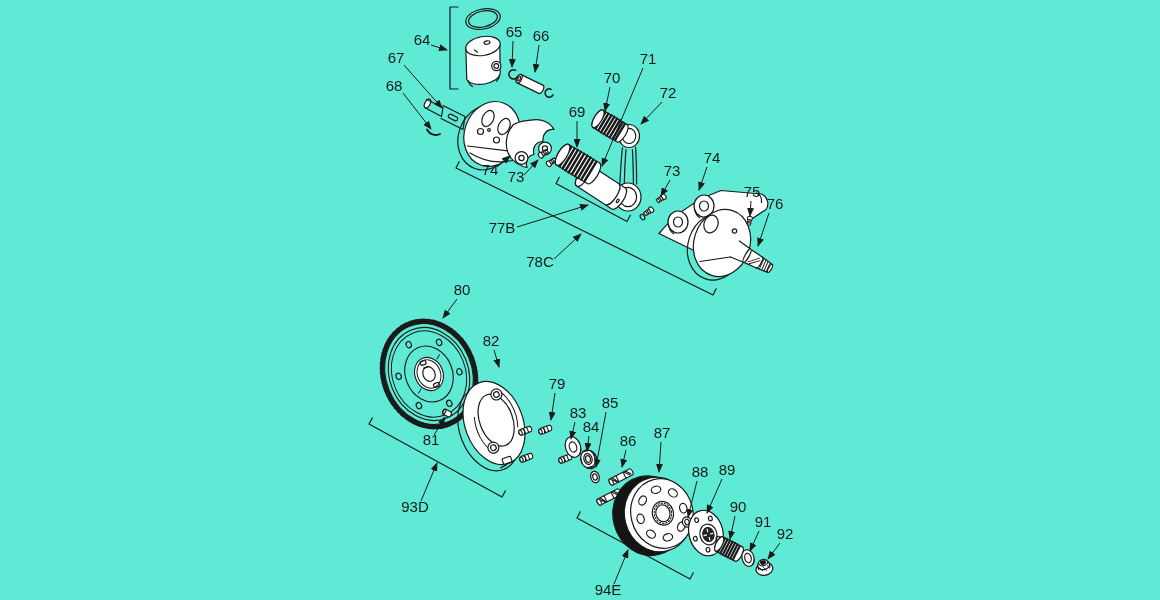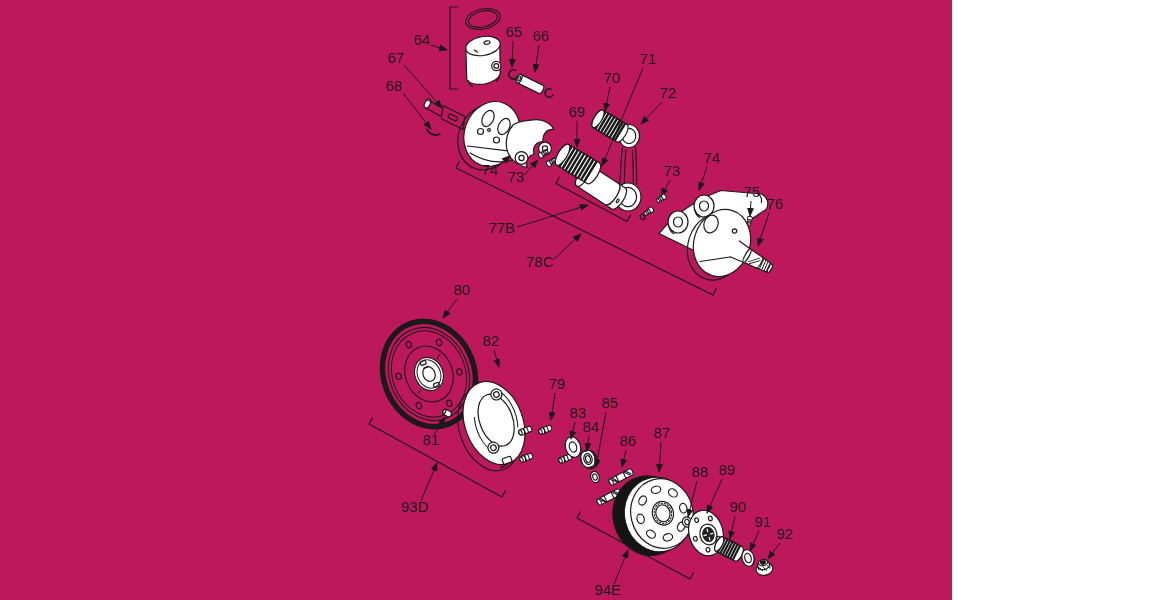--- a/index.html
+++ b/index.html
@@ -1,16 +1,16 @@
 <!DOCTYPE html>
 <html><head>
 <meta charset="utf-8">
 <style>
   html,body{margin:0;padding:0;background:#ffffff;}
-  .stage{position:relative;width:952px;height:600px;background:#be185d;overflow:hidden;}
+  .stage{position:relative;width:1160px;height:600px;background:#5eead4;overflow:hidden;}
   svg{position:absolute;left:0;top:0;}
   .lbl{font:15px "Liberation Sans", sans-serif;fill:#1a1a1a;}
   .ln{stroke:#1a1a1a;stroke-width:1;fill:none;}
 </style>
 </head>
 <body>
 
 <div class="stage">
 <svg width="1160" height="600" viewBox="0 0 1160 600">
   <defs>

